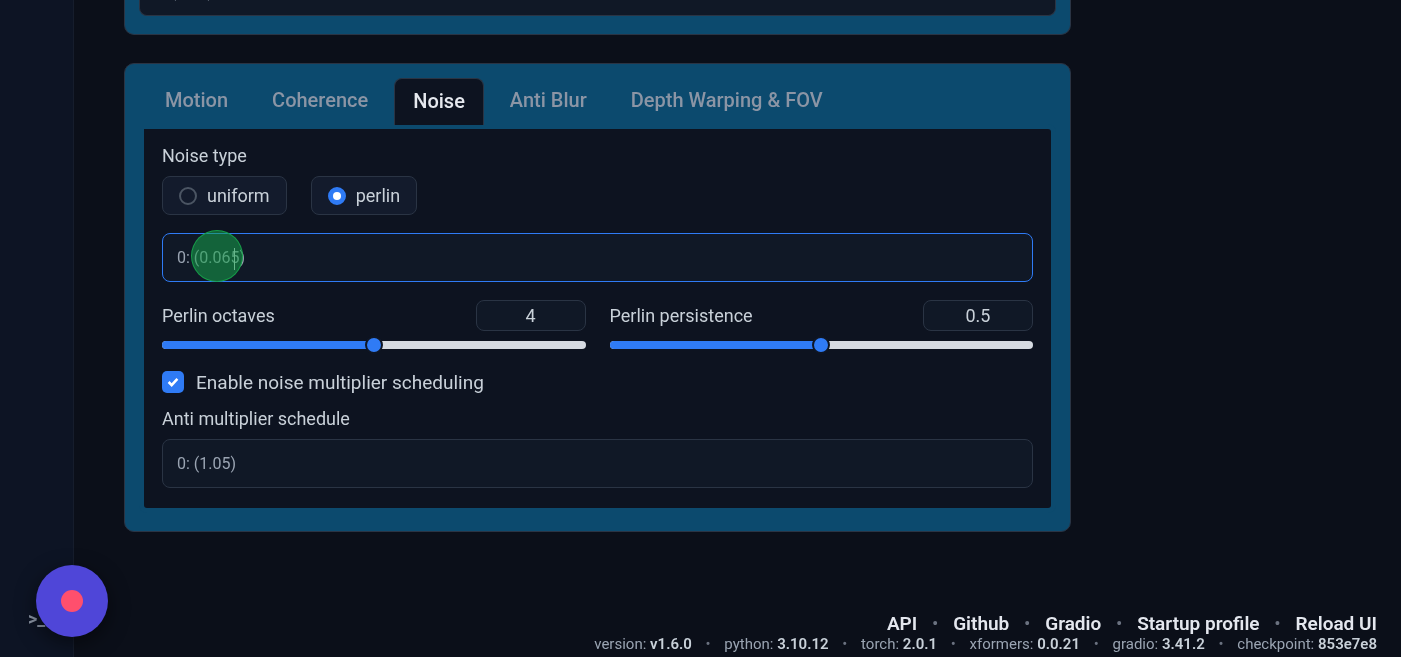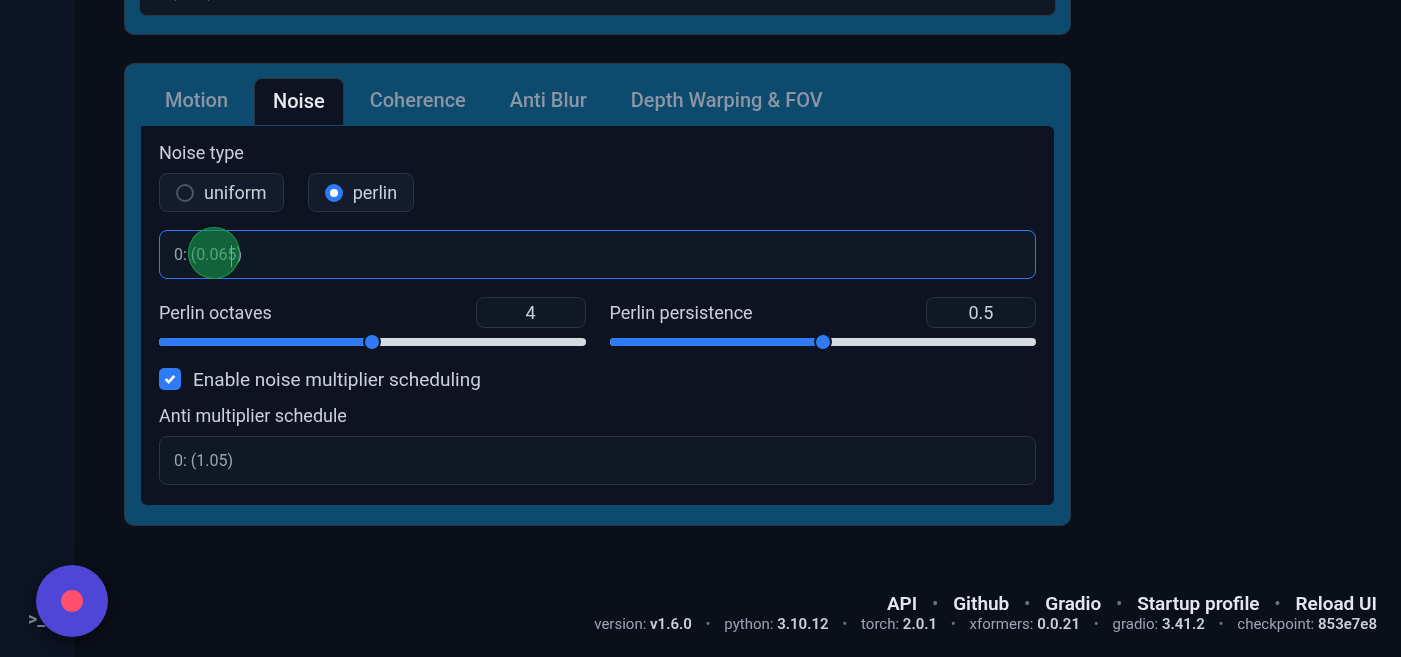--- a/index.html
+++ b/index.html
@@ -54,21 +54,21 @@
   cursor: pointer;
   border-radius: 8px 8px 0 0;
 }
 .tab.active {
   color: #e6e9ef;
   border: 1px solid #2a3444;
   border-bottom: none;
   background: #0d1320;
 }
 .tab-body {
-  border: 2px solid #0c4a6e;
+  border: 5px solid #0c4a6e;
   border-radius: 0 8px 8px 8px;
   padding: 16px 18px 20px 18px;
   background: #0d1320;
   margin-top: -1px;
 }
 .field-label {
   font-size: 18px;
   color: #c9d1d9;
   margin-bottom: 10px;
 }
@@ -171,21 +171,21 @@
   width: 22px; height: 22px;
   background: #2f7bf5;
   border-radius: 5px;
   display: flex; align-items: center; justify-content: center;
 }
 .checkbox svg { width: 14px; height: 14px; stroke: #fff; stroke-width: 3; fill: none; }
 .checkbox-label { font-size: 19px; color: #c9d1d9; }
 .footer {
   position: absolute;
   bottom: 0; left: 0; right: 0;
-  padding: 10px 24px 24px 24px;
+  padding: 10px 24px 4px 24px;
   text-align: right;
   background: #0b0f19;
 }
 .footer-links {
   font-size: 19px;
   color: #e4e7ee;
   font-weight: 600;
 }
 .footer-links .dot, .footer-meta .dot {
   color: #6b7280;
@@ -252,22 +252,22 @@
         <span class="val">0: (0.65)</span>
       </div>
     </div>
 
     <div style="height:20px"></div>
 
     <div class="outer-panel">
 
       <div class="tabs">
         <div class="tab">Motion</div>
+        <div class="tab">Coherence</div>
         <div class="tab active">Noise</div>
-        <div class="tab">Coherence</div>
         <div class="tab">Anti Blur</div>
         <div class="tab">Depth Warping &amp; FOV</div>
       </div>
 
       <div class="tab-body">
 
         <div class="field-label">Noise type</div>
         <div class="radio-row">
           <div class="radio-item">
             <span class="radio-outer">

